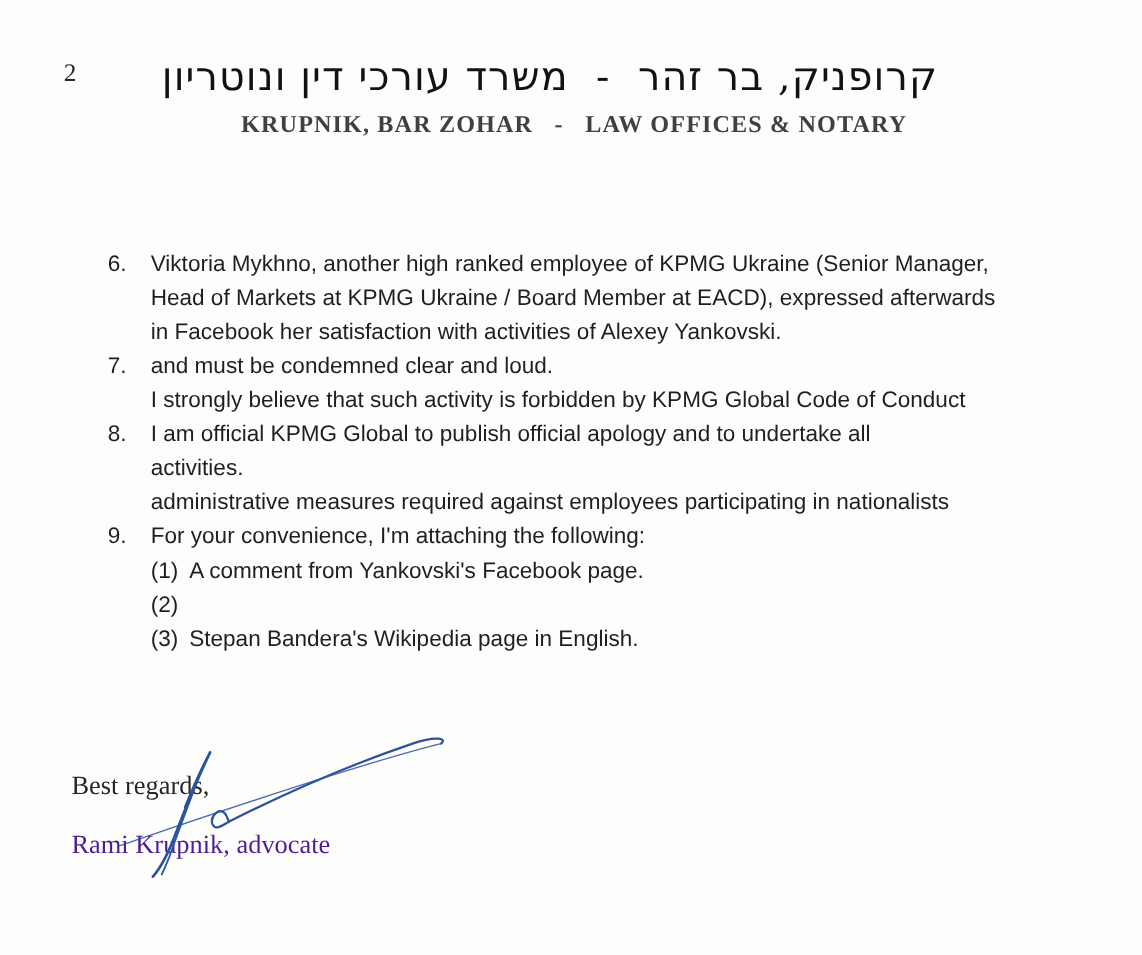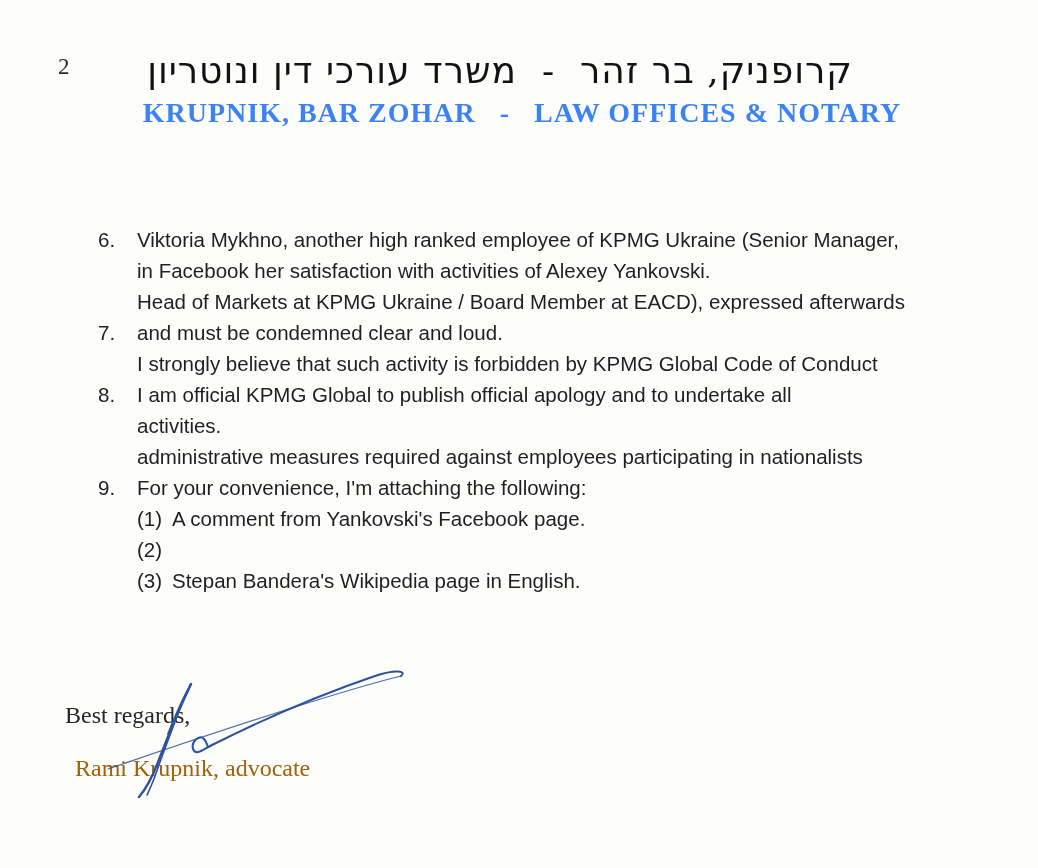--- a/index.html
+++ b/index.html
@@ -39,25 +39,25 @@
     font-weight: 400;
     font-size: 36px;
     line-height: 46px;
     letter-spacing: 1px;
     white-space: pre;
     color: #121212;
   }
   .letterhead-english {
     font-family: "Liberation Serif", "DejaVu Serif", serif;
     font-weight: 700;
-    font-size: 28px;
+    font-size: 22px;
     line-height: 38px;
     letter-spacing: 1px;
     white-space: pre;
-    color: #3b82f6;
+    color: #404040;
     padding-left: 44px;
   }
   
   .letter-body {
     position: absolute;
     left: 98px;
     top: 224px;
     width: 850px;
     font-size: 20.5px;
     line-height: 31px;
@@ -73,25 +73,25 @@
     position: absolute;
     left: 65px;
     top: 702px;
     font-family: Liberation Serif, serif;
     font-size: 24px;
     color: #262626;
     text-align: right;
   }
   .signer-name {
     position: absolute;
-    left: 75px;
+    left: 65px;
     top: 755px;
     font-family: "Liberation Serif", "DejaVu Serif", serif;
     font-size: 24px;
-    color: #a16207;
+    color: #4c1d95;
   }
   
   .signature-svg {
     position: absolute;
     left: 0;
     top: 0;
     width: 1038px;
     height: 868px;
     pointer-events: none;
   }
@@ -113,22 +113,22 @@
     <div class="letterhead-hebrew" dir="rtl">קרופניק, בר זהר  -  משרד עורכי דין ונוטריון</div>
     <div class="letterhead-english">KRUPNIK, BAR ZOHAR   -   LAW OFFICES &amp; NOTARY</div>
   </div>
 
   <div class="letter-body">
 
     <div class="list-item">
       <span class="item-number">6.</span>
       <div class="item-lines">
         <div>Viktoria Mykhno, another high ranked employee of KPMG Ukraine (Senior Manager,</div>
+        <div>Head of Markets at KPMG Ukraine / Board Member at EACD), expressed afterwards</div>
         <div>in Facebook her satisfaction with activities of Alexey Yankovski.</div>
-        <div>Head of Markets at KPMG Ukraine / Board Member at EACD), expressed afterwards</div>
       </div>
     </div>
 
     <div class="list-item">
       <span class="item-number">7.</span>
       <div class="item-lines">
         <div>and must be condemned clear and loud.</div>
         <div>I strongly believe that such activity is forbidden by KPMG Global Code of Conduct</div>
       </div>
     </div>

